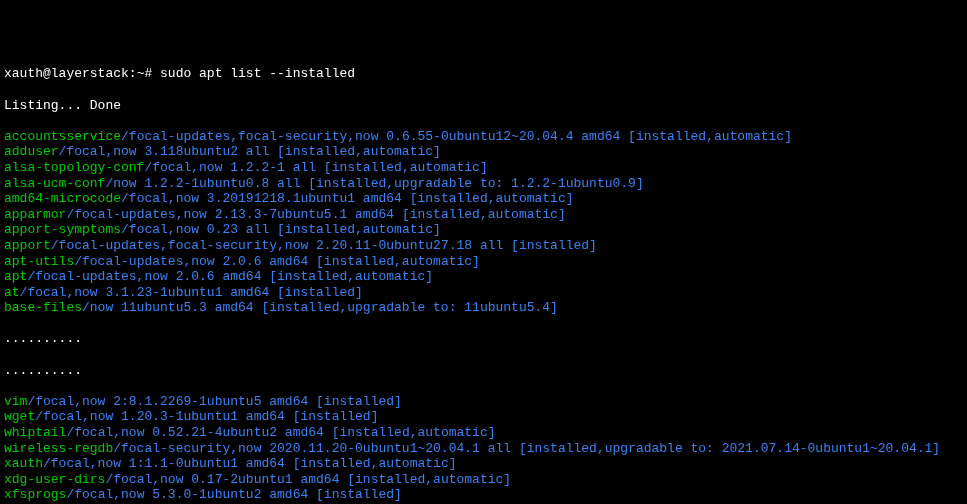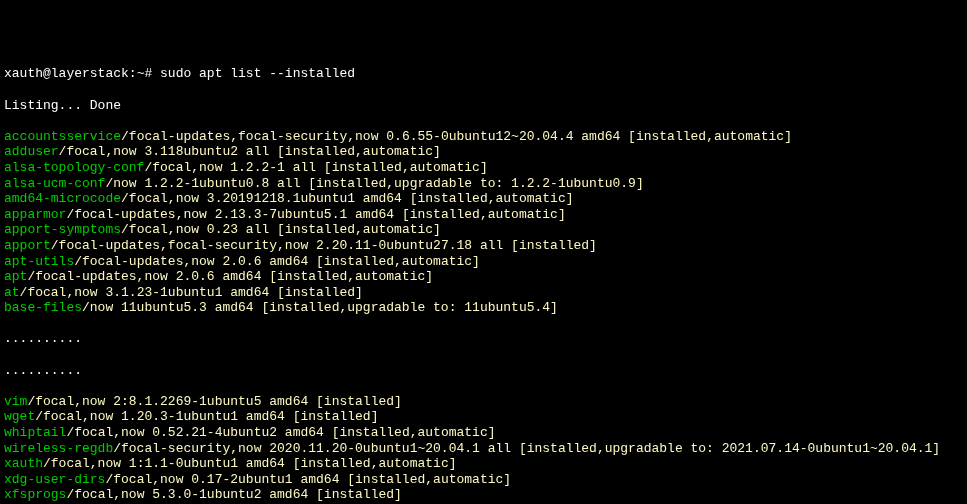--- a/index.html
+++ b/index.html
@@ -10,21 +10,21 @@
       font-size: 13px;
       line-height: 1.2;
       padding: 4px;
       white-space: pre;
       width: 967px;
       height: 504px;
       overflow: hidden;
     }
     .line { display: block; }
     .pkg { color: #00cc00; }
-    .txt { color: #fef9c3; }
+    .txt { color: #3b82f6; }
     .prompt-user { color: #fff; }
     .hash { color: #fff; }
   </style>
 </head>
 <body>
 
 
 
 <span class="line"><span class="prompt-user">xauth@layerstack</span><span>:~</span><span class="hash"># </span><span>sudo apt list --installed</span></span>
 <span class="line">Listing... Done</span>

